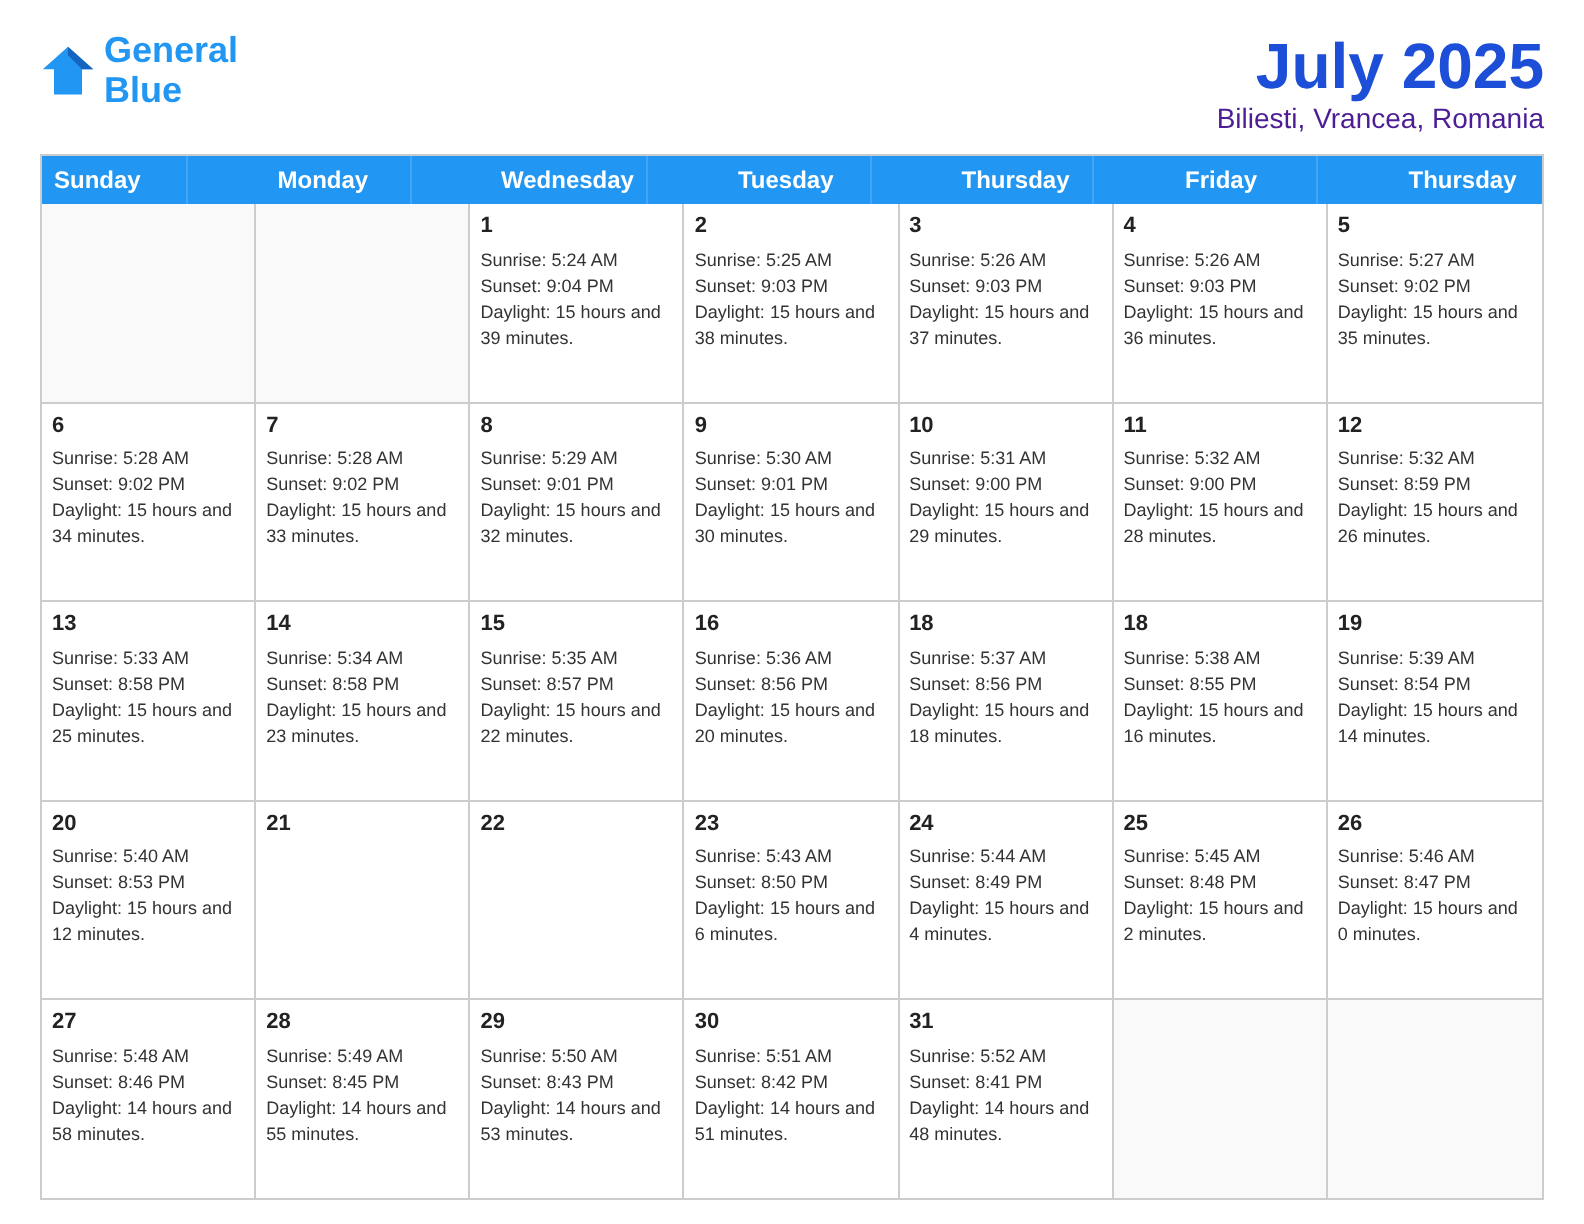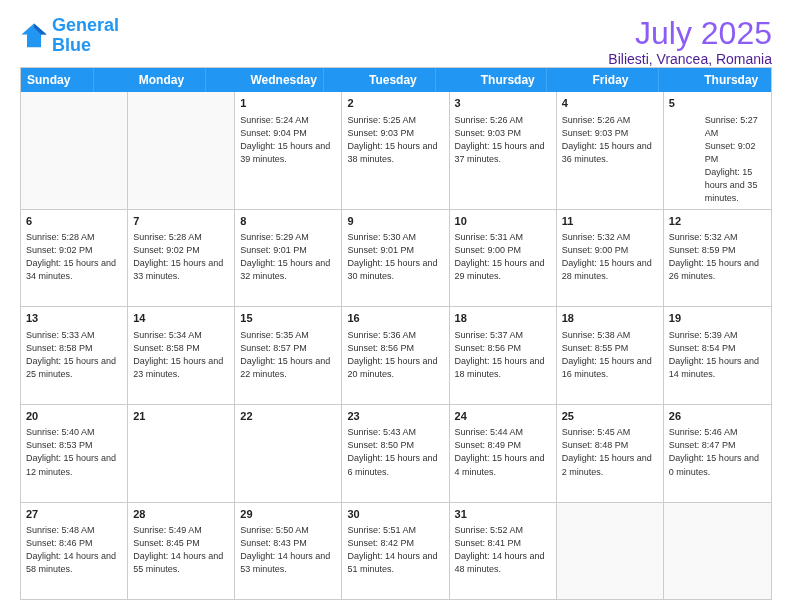--- a/index.html
+++ b/index.html
@@ -14,20 +14,21 @@
       width: 792px;
       height: 612px;
       padding: 16px 20px 12px 20px;
       display: flex;
       flex-direction: column;
     }
     .header {
       display: flex;
       justify-content: space-between;
       align-items: flex-start;
+      margin-bottom: 10px;
     }
     .logo {
       display: flex;
       align-items: center;
       gap: 4px;
     }
     .logo-text {
       font-size: 18px;
       font-weight: bold;
       color: #1a1a1a;
@@ -38,22 +39,22 @@
     }
     .logo-icon {
       width: 28px;
       height: 28px;
     }
     .title-block {
       text-align: right;
     }
     .title-block h1 {
       font-size: 32px;
-      font-weight: normal;
-      color: #8b5cf6;
+      font-weight: bold;
+      color: #1d4ed8;
       line-height: 1.1;
     }
     .title-block h2 {
       font-size: 14px;
       font-weight: normal;
       color: #4c1d95;
     }
     .calendar {
       flex: 1;
       display: flex;
@@ -164,21 +165,21 @@
 Daylight: 15 hours and 37 minutes.</div>
           </div>
           <div class="cal-cell">
             <span class="day-num">4</span>
             <div class="info" style="white-space: pre-line;">Sunrise: 5:26 AM
 Sunset: 9:03 PM
 Daylight: 15 hours and 36 minutes.</div>
           </div>
           <div class="cal-cell">
             <span class="day-num">5</span>
-            <div class="info" style="white-space: pre-line; margin-left: 36px;">Sunrise: 5:27 AM
+            <div class="info" style="white-space: pre-line;">Sunrise: 5:27 AM
 Sunset: 9:02 PM
 Daylight: 15 hours and 35 minutes.</div>
           </div>
         </div>
         <div class="cal-week">
           <div class="cal-cell">
             <span class="day-num">6</span>
             <div class="info" style="white-space: pre-line;">Sunrise: 5:28 AM
 Sunset: 9:02 PM
 Daylight: 15 hours and 34 minutes.</div>

